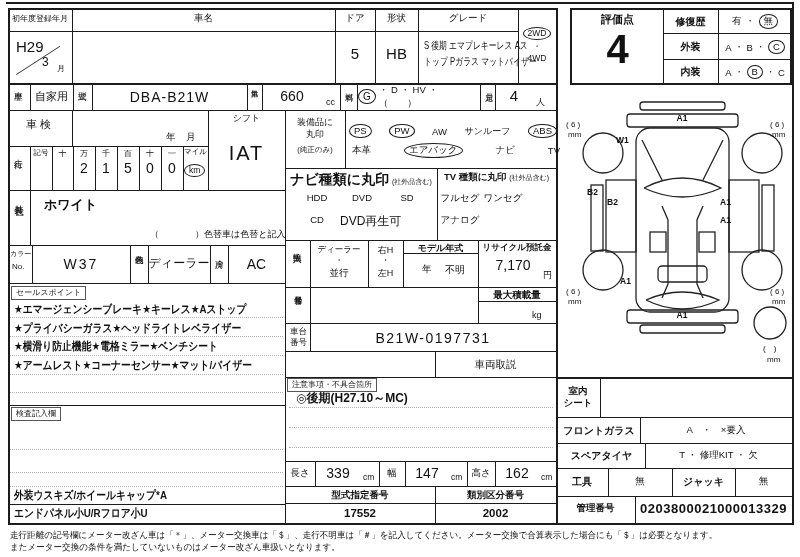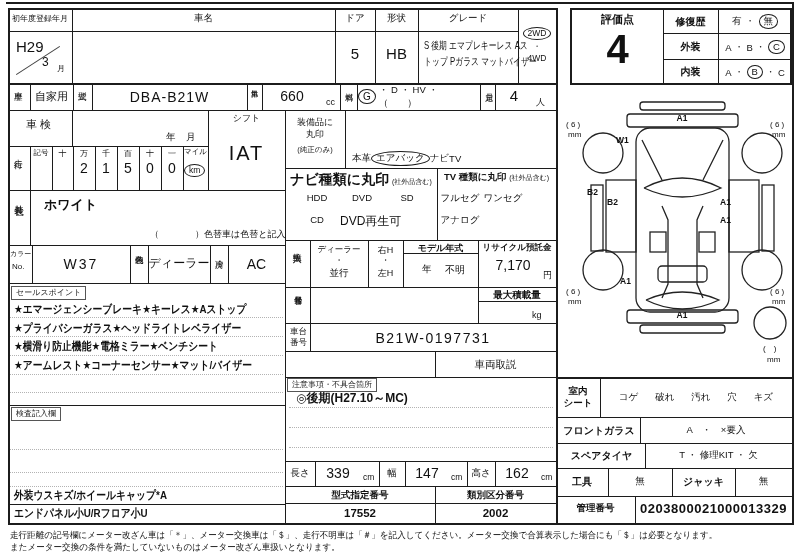--- a/index.html
+++ b/index.html
@@ -123,21 +123,28 @@
 
   <div class="t c" style="left:208px;top:113px;width:77px;font-size:9px">シフト</div>
   <div class="t c" style="left:208px;top:142px;width:77px;font-size:20px;letter-spacing:2px">IAT</div>
   <div class="vl" style="left:285px;top:110px;height:413px"></div>
 
   <div class="vl" style="left:345px;top:110px;height:58px"></div>
   <div class="hl" style="left:285px;top:168px;width:271px"></div>
   <div class="t c" style="left:285px;top:117px;width:60px;font-size:9px">装備品に</div>
   <div class="t c" style="left:285px;top:129px;width:60px;font-size:9px">丸印</div>
   <div class="t c" style="left:285px;top:146px;width:60px;font-size:7.5px">(純正のみ)</div>
-  <div class="flex" style="left:346px;top:148px;width:208px;height:21px;padding:0 6px">
+  <div class="flex" style="left:346px;top:118px;width:208px;height:26px;justify-content:space-between;padding:0 3px">
+    <span class="mark" style="font-size:9.5px">PS</span>
+    <span class="mark" style="font-size:9.5px">PW</span>
+    <span style="font-size:9.5px">AW</span>
+    <span style="font-size:9px">サンルーフ</span>
+    <span class="mark" style="font-size:9.5px">ABS</span>
+  </div>
+  <div class="flex" style="left:346px;top:140px;width:208px;height:21px;justify-content:space-between;padding:0 6px">
     <span style="font-size:9.5px">本革</span>
     <span class="mark" style="font-size:9.5px">エアバック</span>
     <span style="font-size:9.5px">ナビ</span>
     <span style="font-size:9.5px">TV</span>
   </div>
 
   <div class="vl" style="left:437px;top:168px;height:72px"></div>
   <div class="hl" style="left:285px;top:240px;width:271px"></div>
   <div class="t c" style="left:285px;top:171px;width:152px">
     <span class="b" style="font-size:14px">ナビ種類に丸印</span>
@@ -343,27 +350,20 @@
   <div class="vl" style="left:600px;top:377px;height:40px"></div>
   <div class="vl" style="left:640px;top:417px;height:26px"></div>
   <div class="vl" style="left:645px;top:443px;height:25px"></div>
   <div class="vl" style="left:608px;top:468px;height:28px"></div>
   <div class="vl" style="left:672px;top:468px;height:28px"></div>
   <div class="vl" style="left:735px;top:468px;height:28px"></div>
   <div class="vl" style="left:635px;top:496px;height:27px"></div>
 
   <div class="t c b" style="left:556px;top:386px;width:44px;font-size:9.5px">室内</div>
   <div class="t c b" style="left:556px;top:398px;width:44px;font-size:9.5px">シート</div>
-  <div class="flex" style="left:602px;top:383px;width:188px;height:28px;justify-content:space-evenly">
-    <span style="font-size:9.5px">コゲ</span>
-    <span style="font-size:9.5px">破れ</span>
-    <span style="font-size:9.5px">汚れ</span>
-    <span style="font-size:9.5px">穴</span>
-    <span style="font-size:9.5px">キズ</span>
-  </div>
   <div class="t c b" style="left:558px;top:425px;width:82px;font-size:10px">フロントガラス</div>
   <div class="t c" style="left:640px;top:425px;width:152px;font-size:9.5px">A　・　×要入</div>
   <div class="t c b" style="left:558px;top:450px;width:87px;font-size:10px">スペアタイヤ</div>
   <div class="t c" style="left:645px;top:450px;width:147px;font-size:9.5px">T ・ 修理KIT ・ 欠</div>
   <div class="t c b" style="left:556px;top:476px;width:52px;font-size:10px">工具</div>
   <div class="t c" style="left:608px;top:476px;width:64px;font-size:9.5px">無</div>
   <div class="t c b" style="left:672px;top:476px;width:63px;font-size:10px">ジャッキ</div>
   <div class="t c" style="left:735px;top:476px;width:57px;font-size:9.5px">無</div>
   <div class="t c b" style="left:556px;top:503px;width:79px;font-size:9.5px">管理番号</div>
   <div class="t c b" style="left:635px;top:502px;width:157px;font-size:13px;letter-spacing:0.5px">0203800021000013329</div>

